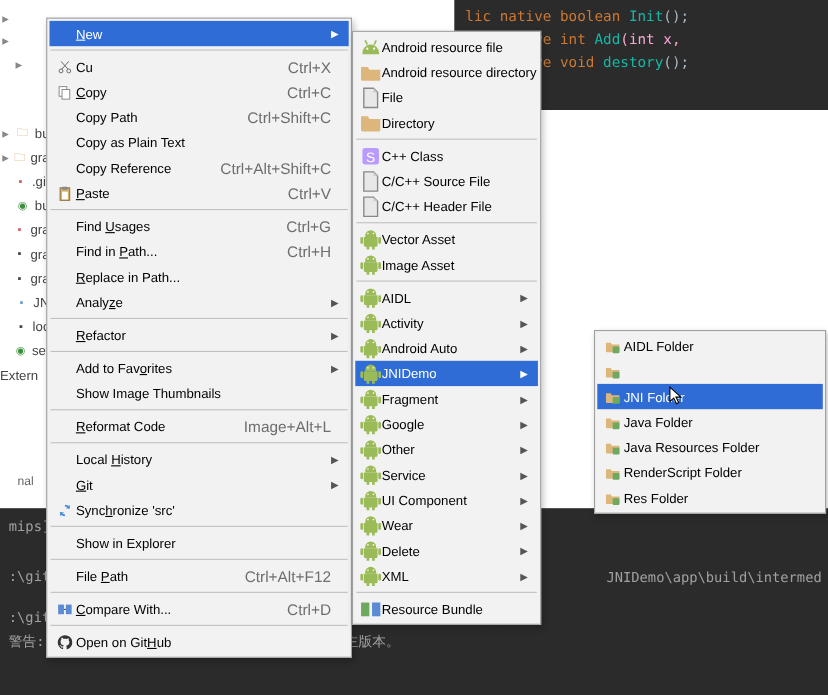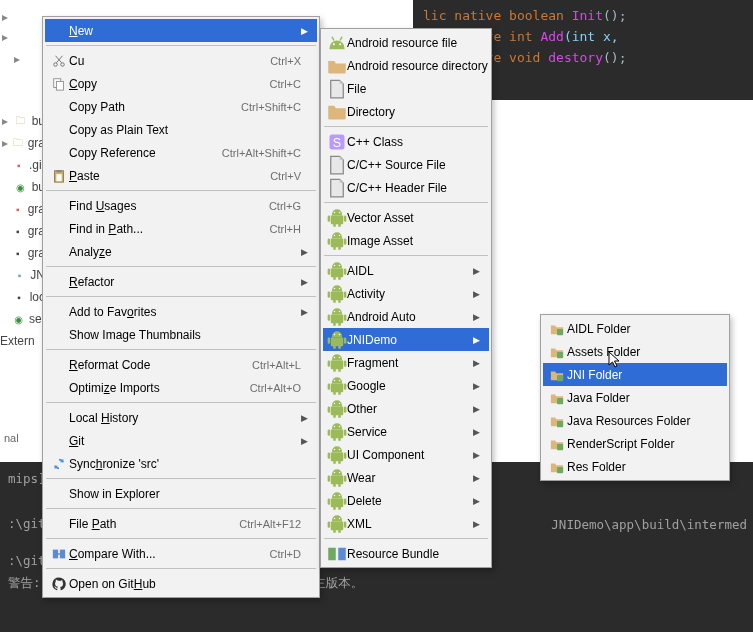--- a/index.html
+++ b/index.html
@@ -19,21 +19,21 @@
     height: 100px;
     background: #2b2b2b;
     color: #cc7832;
     font-family: Consolas, monospace;
     font-size: 13px;
     padding: 6px 0 0 10px;
     line-height: 1.6;
     white-space: nowrap;
   }
   .code-bg .kw { color: #cc7832; }
-  .code-bg .fn { color: #d946ef; }
+  .code-bg .fn { color: #14b8a6; }
   .terminal {
     position: absolute;
     left: 0; bottom: 0; right: 0;
     height: 170px;
     background: #2b2b2b;
     color: #a0a0a0;
     font-family: Consolas, monospace;
     font-size: 12.5px;
     line-height: 1.8;
     padding: 6px 8px;
@@ -69,21 +69,21 @@
   
   .menu {
     position: absolute;
     background: #f2f2f2;
     border: 1px solid #a0a0a0;
     box-shadow: 2px 3px 6px rgba(0,0,0,0.25);
     padding: 2px 2px;
   }
   .menu1 { left: 42px; top: 16px; width: 278px; }
   .menu2 { left: 320px; top: 28px; width: 172px; }
-  .menu3 { left: 540px; top: 314px; width: 190px; }
+  .menu3 { left: 540px; top: 300px; width: 211px; }
   .menu-item {
     display: flex;
     align-items: center;
     height: 23px;
     padding: 0 6px 0 4px;
     position: relative;
     color: #000;
   }
   .menu-item.hl {
     background: #2f6cd5;
@@ -96,21 +96,21 @@
     font-size: 12px;
     flex-shrink: 0;
   }
   .menu-item .label {
     flex: 1;
     white-space: nowrap;
   }
   .menu-item .label .ul { text-decoration: underline; }
   .menu-item .shortcut {
     color: #6e6e6e;
-    font-size: 11px;
+    font-size: 14px;
     padding-left: 12px;
   }
   .menu-item .arrow {
     width: 10px;
     font-size: 9px;
     color: #555;
   }
   .menu-item.hl .arrow { color: #fff; }
   .menu-sep {
     height: 1px;
@@ -126,33 +126,33 @@
     width: 14px; height: 18px;
     pointer-events: none;
     z-index: 50;
   }
 </style>
 </head>
 <body>
 
 <div class="code-bg">
   <div><span class="kw">lic native boolean </span><span class="fn">Init</span><span style="color:#a9b7c6">();</span></div>
-  <div><span class="kw">lic native int </span><span class="fn">Add</span><span style="color:#7dd3fc">(int x,</span></div>
+  <div><span class="kw">lic native int </span><span class="fn">Add</span><span style="color:#f9a8d4">(int x,</span></div>
   <div><span class="kw">lic native void </span><span class="fn">destory</span><span style="color:#a9b7c6">();</span></div>
 </div>
 
 <div class="terminal">
   <span class="line">mips]</span>
   <span class="line">&nbsp;</span>
   <span class="line">:\gitl</span>
   <span class="line" style="position:absolute; right:6px; top:52px;">JNIDemo\app\build\intermed</span>
   <span class="line" style="margin-top:14px">:\gitl                             intermediates\classes\debug&gt;javah -jni  com.devilwwj.jn</span>
   <span class="line">警告:                             : 主版本 51 比 50 新, 此编译器支持最新的主版本。</span>
 </div>
-<div style="position:absolute; left:4px; top:432px; font-size:11px; color:#666">nal</div>
+<div style="position:absolute; left:16px; top:432px; font-size:11px; color:#666">nal</div>
 
 <div class="sidebar">
   <div class="row" style="margin-top:-64px">
       <span class="ico-tree">▸</span>
     </div>
   <div class="row" style="margin-top:-2px">
       <span class="ico-tree">▸</span>
     </div>
   <div class="row" style="padding-left:14px">
       <span class="ico-tree">▸</span>
@@ -280,20 +280,25 @@
       <span class="arrow"></span>
     </div>
     <div class="menu-item">
       <span class="icon"></span>
       <span class="label">Find in <span class="ul">P</span>ath...</span>
       <span class="shortcut">Ctrl+H</span>
       <span class="arrow"></span>
     </div>
     <div class="menu-item">
       <span class="icon"></span>
+      <span class="label"><span class="ul">R</span>eplace in Path...</span>
+      <span class="arrow"></span>
+    </div>
+    <div class="menu-item">
+      <span class="icon"></span>
       <span class="label">Analy<span class="ul">z</span>e</span>
       <span class="arrow">▶</span>
     </div>
     <div class="menu-sep"></div>
     <div class="menu-item">
       <span class="icon"></span>
       <span class="label"><span class="ul">R</span>efactor</span>
       <span class="arrow">▶</span>
     </div>
     <div class="menu-sep"></div>
@@ -304,27 +309,21 @@
     </div>
     <div class="menu-item">
       <span class="icon"></span>
       <span class="label">Show Image Thumbnails</span>
       <span class="arrow"></span>
     </div>
     <div class="menu-sep"></div>
     <div class="menu-item">
       <span class="icon"></span>
       <span class="label"><span class="ul">R</span>eformat Code</span>
-      <span class="shortcut">Ctrl+Alt+L</span>
-      <span class="arrow"></span>
-    </div>
-    <div class="menu-item">
-      <span class="icon"></span>
-      <span class="label">Optimi<span class="ul">z</span>e Imports</span>
-      <span class="shortcut">Ctrl+Alt+O</span>
+      <span class="shortcut">Image+Alt+L</span>
       <span class="arrow"></span>
     </div>
     <div class="menu-sep"></div>
     <div class="menu-item">
       <span class="icon"></span>
       <span class="label">Local <span class="ul">H</span>istory</span>
       <span class="arrow">▶</span>
     </div>
     <div class="menu-item">
       <span class="icon"></span>
@@ -674,21 +673,20 @@
       <span class="label">AIDL Folder</span>
       <span class="arrow"></span>
     </div>
     <div class="menu-item">
       <span class="icon folder-sm">
         <svg viewBox="0 0 16 16">
           <path fill="#dcb67a" d="M1 4h5l1 2h8v7a1 1 0 0 1-1 1H2a1 1 0 0 1-1-1V4z"></path>
           <rect x="8" y="8" width="7" height="7" fill="#6fa85f" rx="1"></rect>
         </svg>
       </span>
-      <span class="label">Assets Folder</span>
       <span class="arrow"></span>
     </div>
     <div class="menu-item hl">
       <span class="icon folder-sm">
         <svg viewBox="0 0 16 16">
           <path fill="#dcb67a" d="M1 4h5l1 2h8v7a1 1 0 0 1-1 1H2a1 1 0 0 1-1-1V4z"></path>
           <rect x="8" y="8" width="7" height="7" fill="#6fa85f" rx="1"></rect>
         </svg>
       </span>
       <span class="label">JNI Folder</span>

